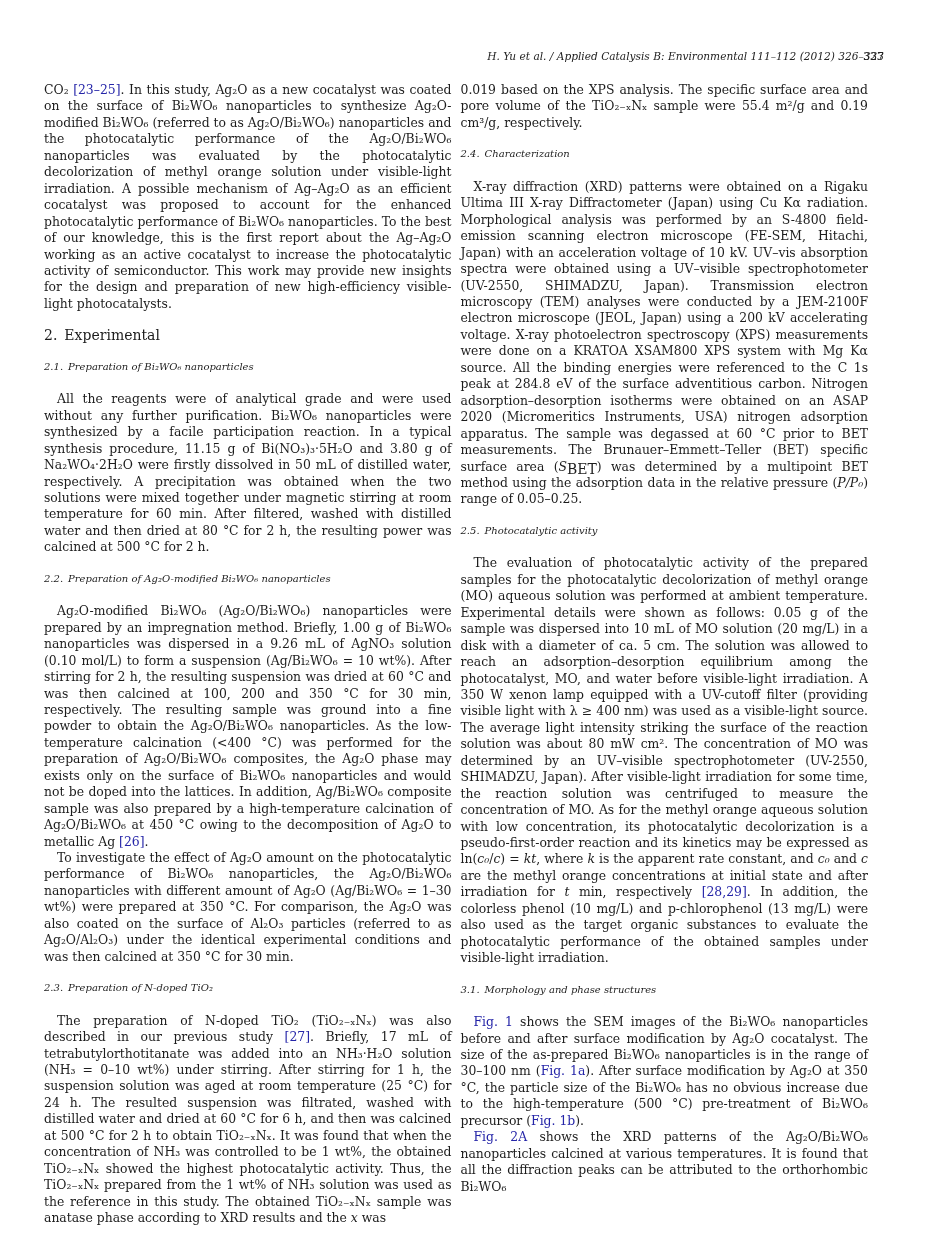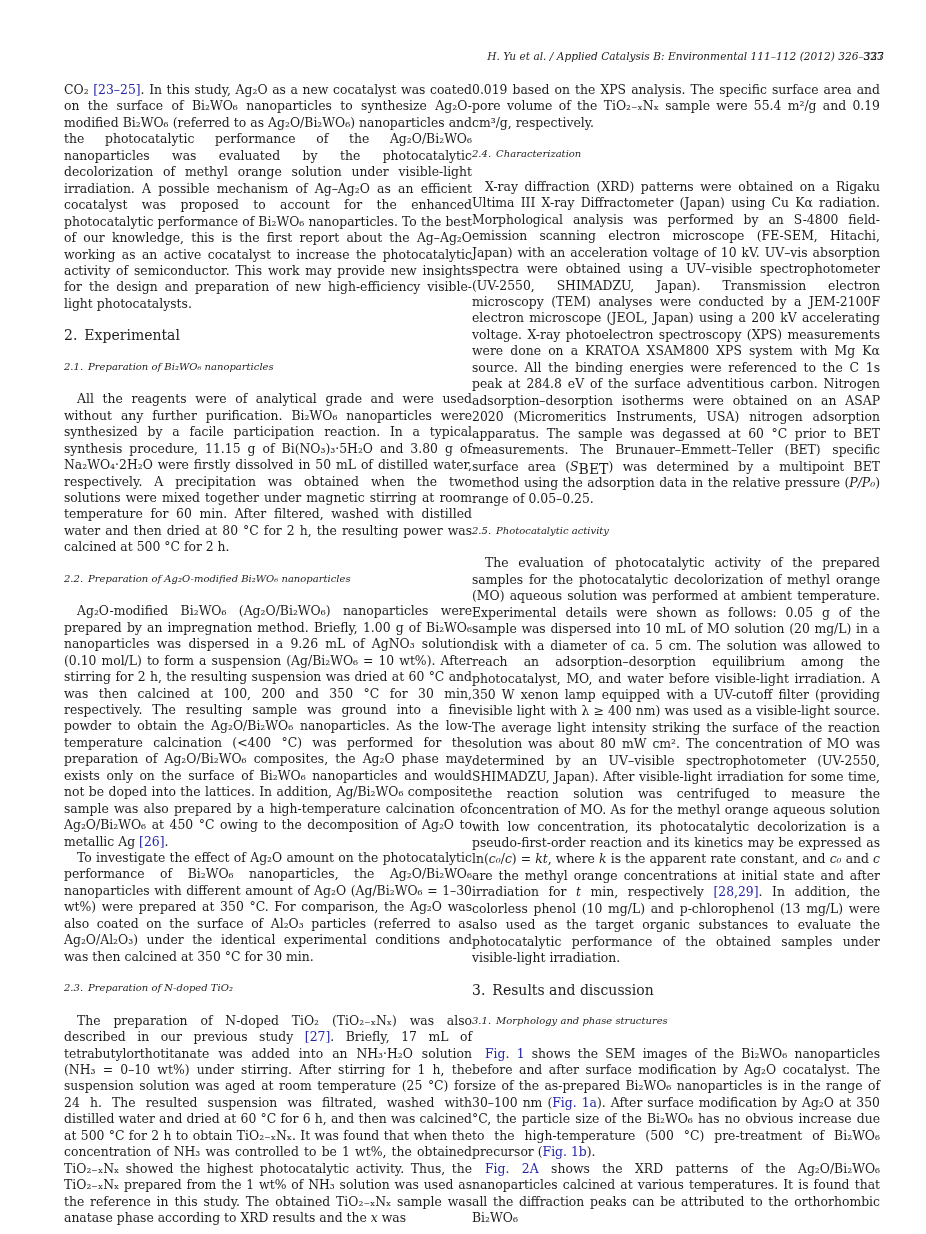--- a/index.html
+++ b/index.html
@@ -31,23 +31,24 @@
     right: 0;
     top: 0;
     font-style: normal;
     color: #222222;
     font-size: 11px;
     margin-left: 35px;
   }
   .columns {
     position: absolute;
     top: 82px;
-    left: 64px;
+    left: 44px;
     width: 824px;
     display: flex;
+    gap: 9px;
   }
   .col { width: 408px; }
   .col p {
     margin: 0;
     font-size: 12.4px;
     line-height: 16.45px;
     text-align: justify;
     text-justify: inter-word;
   }
   .col p.indent { text-indent: 13px; }
@@ -86,19 +87,18 @@
         <p class="indent"><span>To investigate the effect of Ag₂O amount on the photocatalytic performance of Bi₂WO₆ nanoparticles, the Ag₂O/Bi₂WO₆ nanoparticles with different amount of Ag₂O (Ag/Bi₂WO₆ = 1–30 wt%) were prepared at 350 °C. For comparison, the Ag₂O was also coated on the surface of Al₂O₃ particles (referred to as Ag₂O/Al₂O₃) under the identical experimental conditions and was then calcined at 350 °C for 30 min.</span></p>
         <div class="h3">2.3. Preparation of N-doped TiO₂</div>
         <p class="indent"><span>The preparation of N-doped TiO₂ (TiO₂₋ₓNₓ) was also described in our previous study </span><span class="link">[27]</span><span>. Briefly, 17 mL of tetrabutylorthotitanate was added into an NH₃·H₂O solution (NH₃ = 0–10 wt%) under stirring. After stirring for 1 h, the suspension solution was aged at room temperature (25 °C) for 24 h. The resulted suspension was filtrated, washed with distilled water and dried at 60 °C for 6 h, and then was calcined at 500 °C for 2 h to obtain TiO₂₋ₓNₓ. It was found that when the concentration of NH₃ was controlled to be 1 wt%, the obtained TiO₂₋ₓNₓ showed the highest photocatalytic activity. Thus, the TiO₂₋ₓNₓ prepared from the 1 wt% of NH₃ solution was used as the reference in this study. The obtained TiO₂₋ₓNₓ sample was anatase phase according to XRD results and the </span><span class="i">x</span><span> was</span></p>
       </div>
     <div class="col" id="col-right">
         <p class=""><span>0.019 based on the XPS analysis. The specific surface area and pore volume of the TiO₂₋ₓNₓ sample were 55.4 m²/g and 0.19 cm³/g, respectively.</span></p>
         <div class="h3">2.4. Characterization</div>
         <p class="indent"><span>X-ray diffraction (XRD) patterns were obtained on a Rigaku Ultima III X-ray Diffractometer (Japan) using Cu Kα radiation. Morphological analysis was performed by an S-4800 field-emission scanning electron microscope (FE-SEM, Hitachi, Japan) with an acceleration voltage of 10 kV. UV–vis absorption spectra were obtained using a UV–visible spectrophotometer (UV-2550, SHIMADZU, Japan). Transmission electron microscopy (TEM) analyses were conducted by a JEM-2100F electron microscope (JEOL, Japan) using a 200 kV accelerating voltage. X-ray photoelectron spectroscopy (XPS) measurements were done on a KRATOA XSAM800 XPS system with Mg Kα source. All the binding energies were referenced to the C 1s peak at 284.8 eV of the surface adventitious carbon. Nitrogen adsorption–desorption isotherms were obtained on an ASAP 2020 (Micromeritics Instruments, USA) nitrogen adsorption apparatus. The sample was degassed at 60 °C prior to BET measurements. The Brunauer–Emmett–Teller (BET) specific surface area (</span><span class="i">S</span><sub>BET</sub><span>) was determined by a multipoint BET method using the adsorption data in the relative pressure (</span><span class="i">P/P₀</span><span>) range of 0.05–0.25.</span></p>
         <div class="h3">2.5. Photocatalytic activity</div>
         <p class="indent"><span>The evaluation of photocatalytic activity of the prepared samples for the photocatalytic decolorization of methyl orange (MO) aqueous solution was performed at ambient temperature. Experimental details were shown as follows: 0.05 g of the sample was dispersed into 10 mL of MO solution (20 mg/L) in a disk with a diameter of ca. 5 cm. The solution was allowed to reach an adsorption–desorption equilibrium among the photocatalyst, MO, and water before visible-light irradiation. A 350 W xenon lamp equipped with a UV-cutoff filter (providing visible light with λ ≥ 400 nm) was used as a visible-light source. The average light intensity striking the surface of the reaction solution was about 80 mW cm². The concentration of MO was determined by an UV–visible spectrophotometer (UV-2550, SHIMADZU, Japan). After visible-light irradiation for some time, the reaction solution was centrifuged to measure the concentration of MO. As for the methyl orange aqueous solution with low concentration, its photocatalytic decolorization is a pseudo-first-order reaction and its kinetics may be expressed as ln(</span><span class="i">c₀</span><span>/</span><span class="i">c</span><span>) = </span><span class="i">kt</span><span>, where </span><span class="i">k</span><span> is the apparent rate constant, and </span><span class="i">c₀</span><span> and </span><span class="i">c</span><span> are the methyl orange concentrations at initial state and after irradiation for </span><span class="i">t</span><span> min, respectively </span><span class="link">[28,29]</span><span>. In addition, the colorless phenol (10 mg/L) and p-chlorophenol (13 mg/L) were also used as the target organic substances to evaluate the photocatalytic performance of the obtained samples under visible-light irradiation.</span></p>
-        <div class="h2">3. Results and discussion</div>
         <div class="h3">3.1. Morphology and phase structures</div>
         <p class="indent"><span class="link">Fig. 1</span><span> shows the SEM images of the Bi₂WO₆ nanoparticles before and after surface modification by Ag₂O cocatalyst. The size of the as-prepared Bi₂WO₆ nanoparticles is in the range of 30–100 nm (</span><span class="link">Fig. 1a</span><span>). After surface modification by Ag₂O at 350 °C, the particle size of the Bi₂WO₆ has no obvious increase due to the high-temperature (500 °C) pre-treatment of Bi₂WO₆ precursor (</span><span class="link">Fig. 1b</span><span>).</span></p>
         <p class="indent"><span class="link">Fig. 2A</span><span> shows the XRD patterns of the Ag₂O/Bi₂WO₆ nanoparticles calcined at various temperatures. It is found that all the diffraction peaks can be attributed to the orthorhombic Bi₂WO₆</span></p>
       </div>
   </div>
 </div>
 
 </body></html>

